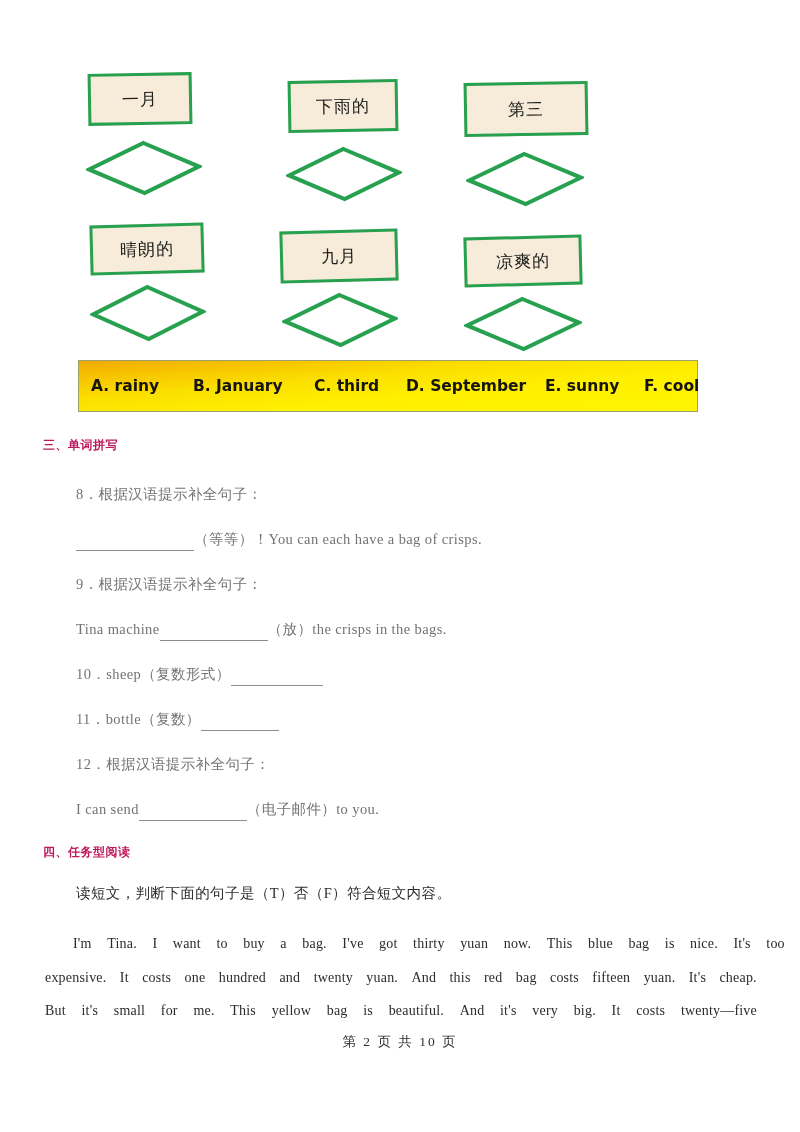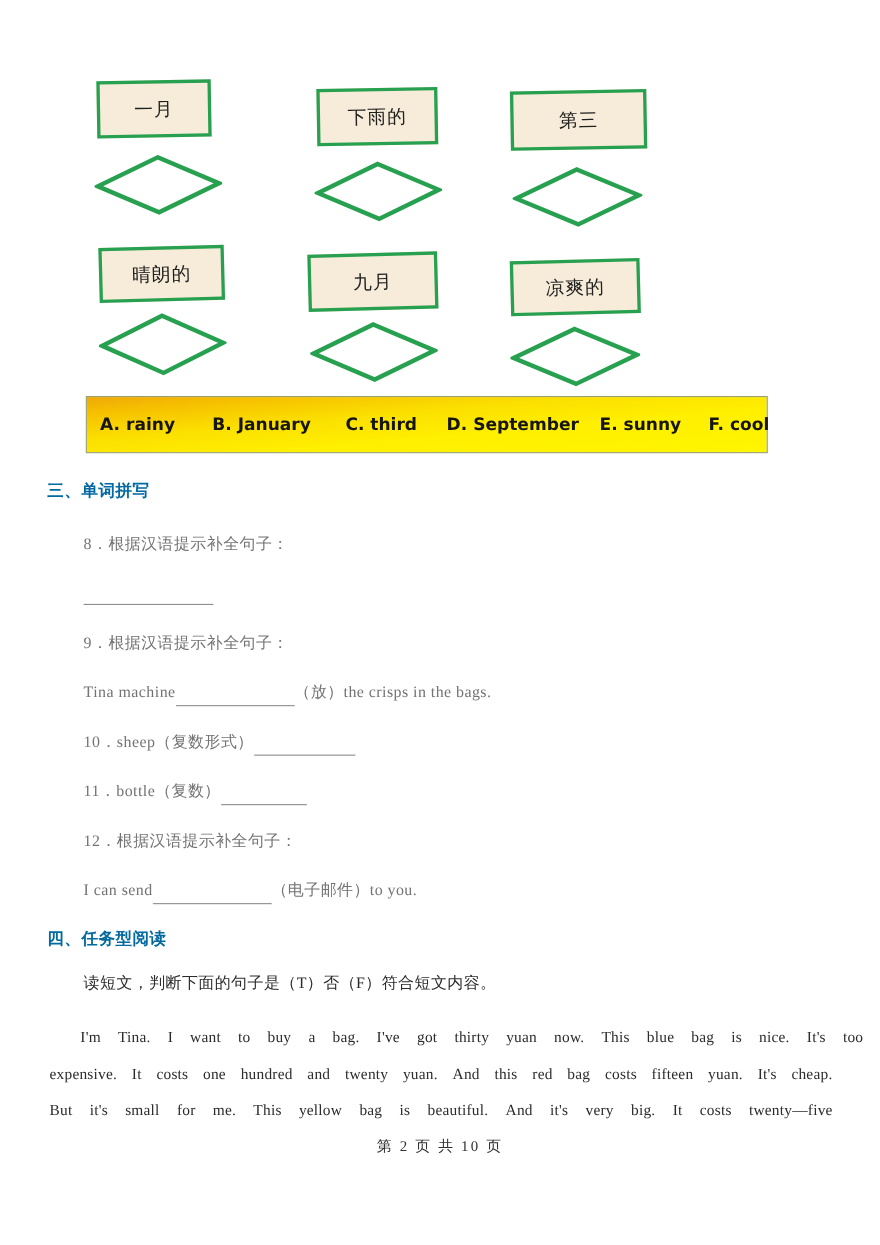--- a/index.html
+++ b/index.html
@@ -72,22 +72,22 @@
     white-space: nowrap;
     position: absolute;
   }
 
   
   .section-heading {
     position: absolute;
     left: 43px;
     font-family: "DejaVu Sans", "Liberation Sans", sans-serif;
     font-weight: bold;
-    font-size: 15px;
-    color: #0369a1;
+    font-size: 12px;
+    color: #be185d;
     letter-spacing: 0.5px;
     white-space: nowrap;
   }
   .q-line {
     position: absolute;
     font-size: 14.5px;
     color: #737373;
     white-space: nowrap;
     letter-spacing: 0.4px;
   }
@@ -188,21 +188,21 @@
     <span class="option-item" style="left: 327px;">D. September</span>
     <span class="option-item" style="left: 466px;">E. sunny</span>
     <span class="option-item" style="left: 565px;">F. cool</span>
   </div>
 
 <div class="section-heading" style="top:437px">三、单词拼写</div>
 
 <div class="q-line q-indent" style="top:485px">8．根据汉语提示补全句子：</div>
 
 <div class="q-line" style="left:76px; top:530px">
-  <span class="blank-ul bl-120">&nbsp;</span>
+  <span class="blank-ul bl-120">&nbsp;</span><span>（等等）！You can each have a bag of crisps.</span>
 </div>
 
 <div class="q-line q-indent" style="top:575px">9．根据汉语提示补全句子：</div>
 
 <div class="q-line" style="left:76px; top:620px">
   <span>Tina machine</span><span class="blank-ul bl-110">&nbsp;</span><span>（放）the crisps in the bags.</span>
 </div>
 
 <div class="q-line q-indent" style="top:665px">
   <span>10．sheep（复数形式）</span><span class="blank-ul bl-95">&nbsp;</span>

